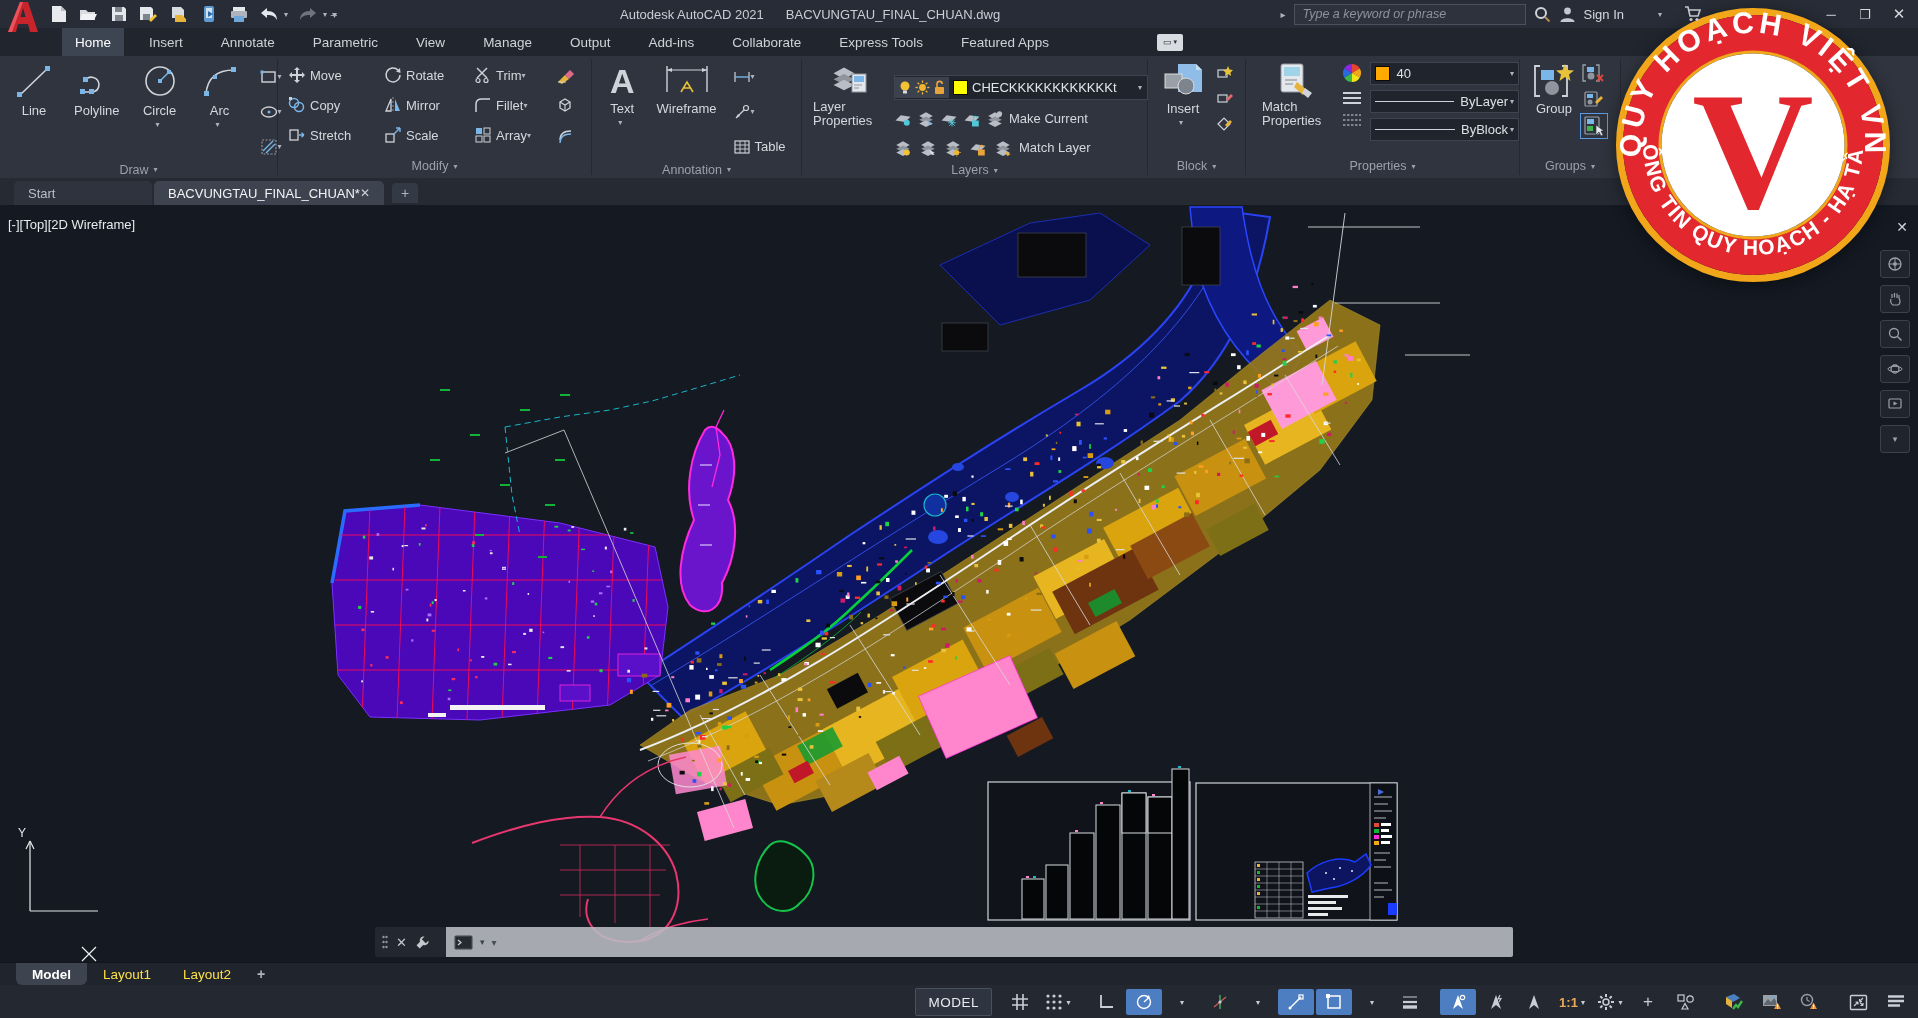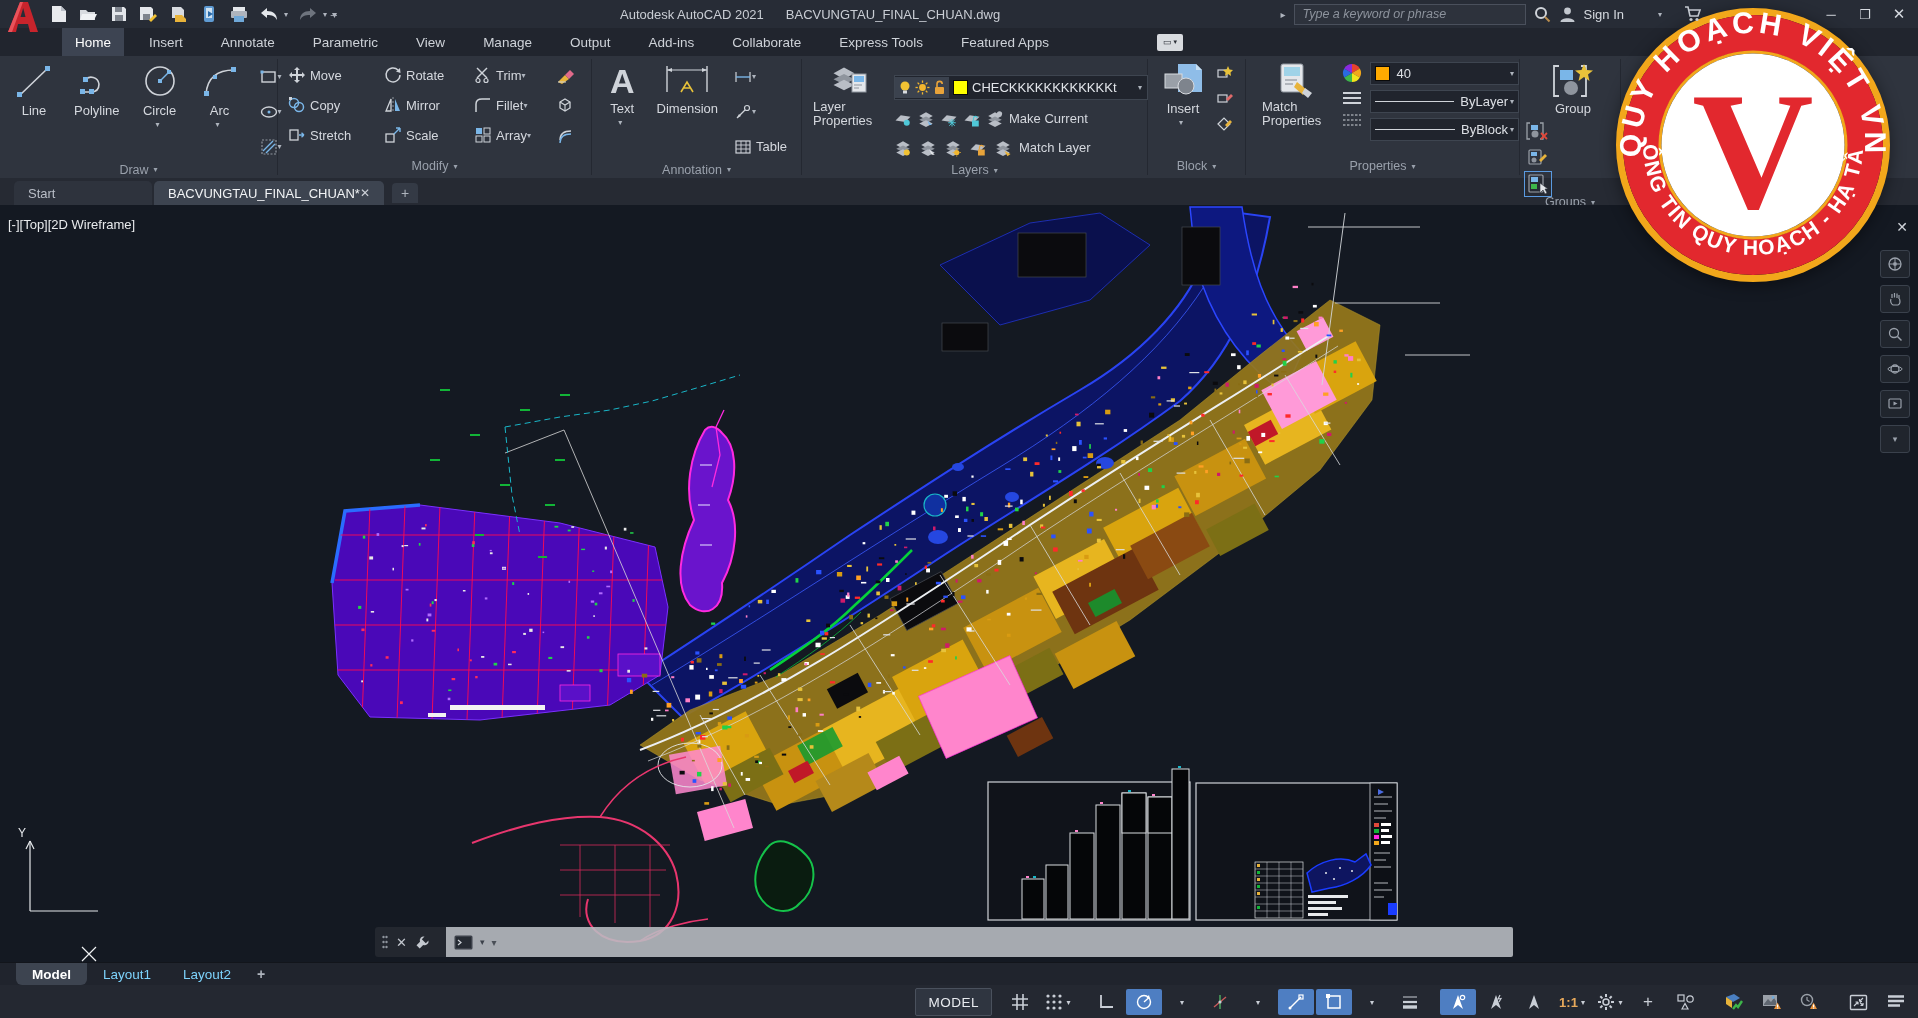--- a/index.html
+++ b/index.html
@@ -57,21 +57,21 @@
   .navbtn{width:28px;height:26px;border:1px solid #3a414c;background:#232831cc;border-radius:3px;
     display:flex;align-items:center;justify-content:center;color:#9aa1ab;}
   #canvas-close{position:absolute;right:10px;top:14px;color:#cfd3d9;font-size:14px;z-index:6;}
   
   #cmdbar{position:absolute;left:375px;top:722px;width:1138px;height:30px;display:flex;z-index:8;}
   #cmd-grip{width:57px;background:#23272f;border-radius:3px 0 0 3px;display:flex;align-items:center;gap:8px;padding:0 7px;color:#c3c8cf;}
   #cmd-main{flex:1;background:rgba(187,190,196,0.88);border-radius:0 2px 2px 0;display:flex;align-items:center;padding:0 8px;gap:7px;}
   #cmd-text{color:#565b63;font-size:15px;font-style:italic;font-family:"DejaVu Sans Mono",monospace;flex:1;}
   
   #layoutrow{height:22px;background:#20242d;display:flex;align-items:stretch;padding-left:16px;border-top:1px solid #12151b;}
-  .ltab{padding:0 16px;display:flex;align-items:center;font-size:13.5px;color:#7dd3fc;border-radius:0 0 6px 6px;}
+  .ltab{padding:0 16px;display:flex;align-items:center;font-size:13.5px;color:#fde047;border-radius:0 0 6px 6px;}
   .ltab.active{background:#3d4450;color:#fff;font-weight:bold;}
   #ltab-add{align-self:center;margin-left:10px;color:#aeb4bd;font-size:14px;font-weight:bold;}
   #statusrow{height:34px;background:#242831;display:flex;align-items:center;justify-content:flex-end;padding-right:4px;gap:2px;}
   .sb-btn{height:26px;min-width:28px;padding:0 4px;display:flex;align-items:center;justify-content:center;gap:3px;color:#c9ced6;font-size:13px;border-radius:2px;}
   .sb-btn.active{background:#4e7ec2;color:#fff;}
   .sb-btn.model{background:#2f3540;border:1px solid #4a515d;color:#e8ebef;font-size:13.5px;letter-spacing:.5px;padding:0 12px;margin-right:8px;}
   .sb-sep{width:8px;}
   .sb-scale{color:#e8a95b;font-weight:bold;}
   
   #badge{position:absolute;left:1563px;top:-45px;width:380px;height:380px;z-index:50;filter:drop-shadow(0 3px 8px rgba(0,0,0,.45));}
@@ -395,21 +395,21 @@
         <span class="ddv">▾</span>
         </div>
       <div class="bigbtn">
         <svg width="52" height="38" viewBox="0 0 52 38">
             <line x1="6" y1="4" x2="6" y2="30" stroke="#cfd3d9" stroke-width="1.4"></line>
             <line x1="46" y1="4" x2="46" y2="30" stroke="#cfd3d9" stroke-width="1.4"></line>
             <line x1="6" y1="8" x2="46" y2="8" stroke="#cfd3d9" stroke-width="1.2"></line>
             <path d="M6 8 L11 6 L11 10 Z M46 8 L41 6 L41 10 Z" fill="#cfd3d9"></path>
             <path d="M20 30 L26 20 L32 30 M23 26 L29 26" stroke="#e8c23a" stroke-width="1.6" fill="none"></path>
           </svg>
-        <span class="lbl">Dimension</span>
+        <span class="lbl">Wireframe</span>
         </div>
       <div class="mini-col" style="gap:6px;">
         <span class="smallrow">
           <svg class="mi" viewBox="0 0 18 18">
               <line x1="2" y1="4" x2="2" y2="14" stroke="#cfd3d9" stroke-width="1.2"></line>
               <line x1="16" y1="4" x2="16" y2="14" stroke="#cfd3d9" stroke-width="1.2"></line>
               <line x1="2" y1="9" x2="16" y2="9" stroke="#7ab6e8" stroke-width="1.4"></line>
             </svg>
             <span class="ddv">▾</span>
           </span>
@@ -621,21 +621,21 @@
       </div>
     </div>
     <div class="plabel">
       <span>Properties</span>
         <span style="font-size:8px;">▾</span>
       </div>
   </div>
   <div class="psep"></div>
 
   <div class="panel" style="width:100px;">
-    <div class="content" style="padding-left:6px;flex-direction:column;">
+    <div class="content" style="padding-left:6px;">
       <div class="bigbtn">
         <svg width="44" height="38" viewBox="0 0 44 38">
             <path d="M8 4 L3 4 L3 34 L8 34 M30 4 L35 4 L35 34 L30 34" fill="none" stroke="#cfd3d9" stroke-width="1.8"></path>
             <rect x="9" y="8" width="13" height="10" fill="#7ab6e8"></rect>
             <circle cx="20" cy="26" r="7" fill="#8f959e"></circle>
             <path d="M33 2 L35.5 8 L42 8.5 L37 12.5 L38.5 19 L33 15 L27.5 19 L29 12.5 L24 8.5 L30.5 8 Z" fill="#e8c23a"></path>
           </svg>
         <span class="lbl">Group</span>
         </div>
       <div class="mini-col" style="gap:6px;padding-top:3px;">

